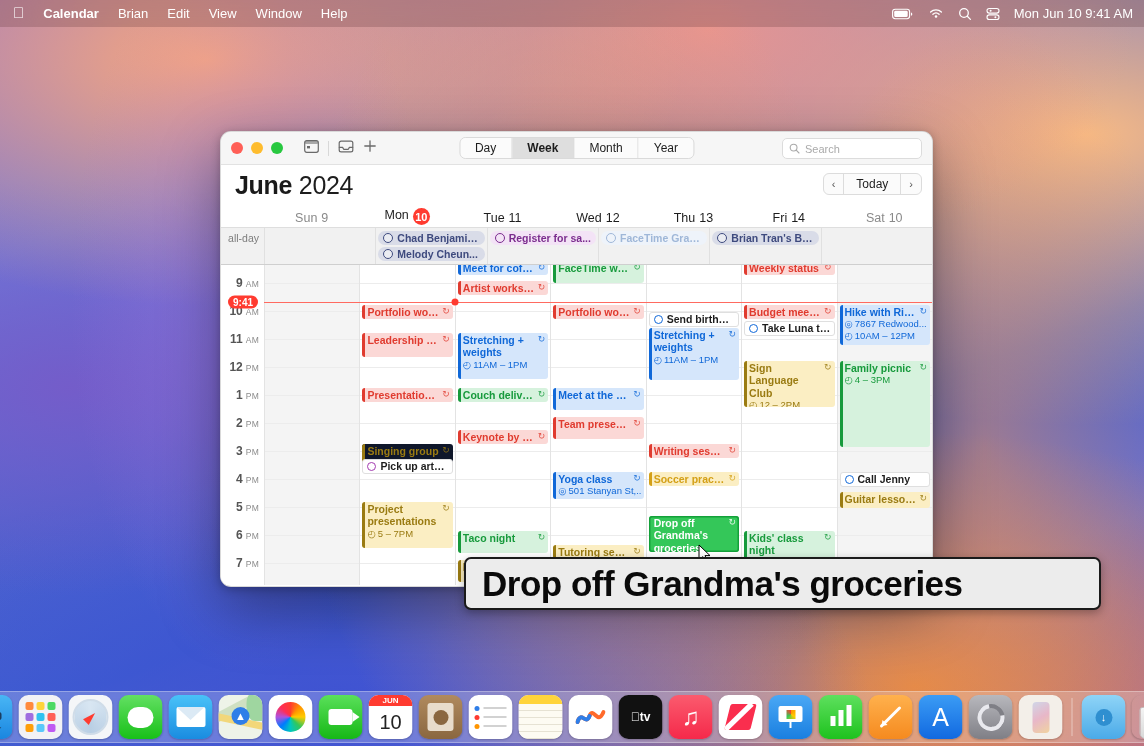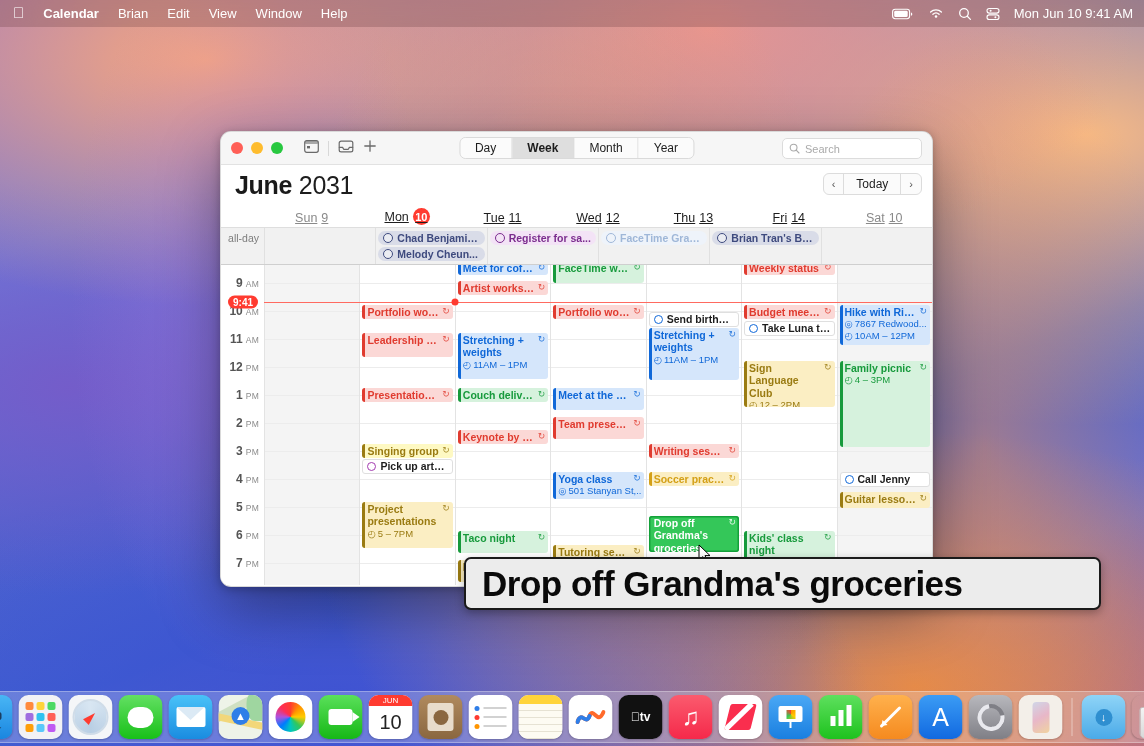--- a/index.html
+++ b/index.html
@@ -110,21 +110,21 @@
   .nav-btn.today { padding: 0 12px; font-size: 12px; color: #1d1d1d; }
   .nav-btn:last-child { border-right: none; }
 
   
   #dayheader {
     display: flex; height: 22px; align-items: flex-end;
     padding-left: 43px; border-bottom: 0px solid transparent;
   }
   .dayhdr {
     flex: 1 1 0; text-align: center; font-size: 12.5px; color: #8a8a8a;
-    display: flex; align-items: center; justify-content: center; gap: 4px; padding-bottom: 2px; text-decoration: underline;
+    display: flex; justify-content: center; gap: 4px; padding-bottom: 2px;
   }
   .dayhdr.weekday { color: #1d1d1d; }
   .daynum-badge {
     background: #ff3b30; color: #fff; border-radius: 50%;
     width: 17px; height: 17px; font-size: 11px; font-weight: bold;
     display: inline-flex; align-items: center; justify-content: center;
   }
 
   
   #alldayrow {
@@ -322,21 +322,21 @@
             <path d="M7.2 7.2L10 10" stroke="#aaa" stroke-width="1.1" stroke-linecap="round"></path>
           </svg>
       </span>
       <span class="ph">Search</span>
     </div>
   </div>
 
   <div id="calheader">
     <div id="monthtitle">
       <b>June</b>
-      <span>2031</span>
+      <span>2024</span>
     </div>
     <div class="nav-group">
       <div class="nav-btn">‹</div>
       <div class="nav-btn today">Today</div>
       <div class="nav-btn">›</div>
     </div>
   </div>
 
   <div id="dayheader">
       <div class="dayhdr">
@@ -452,21 +452,21 @@
           <div class="ev" style="top: 68px; height: 24px; left: 2px; right: 2px; background: rgb(251, 216, 214); color: rgb(224, 59, 47);">
             <span class="bar" style="background: rgb(224, 59, 47);"></span>
             <span class="ttl">Leadership skil...</span>
             <span class="rep">↻</span>
           </div>
           <div class="ev" style="top: 123px; height: 14px; left: 2px; right: 2px; background: rgb(251, 216, 214); color: rgb(224, 59, 47);">
             <span class="bar" style="background: rgb(224, 59, 47);"></span>
             <span class="ttl">Presentation p...</span>
             <span class="rep">↻</span>
           </div>
-          <div class="ev" style="top: 179px; height: 14px; left: 2px; right: 2px; background: #fef9c3; color: rgb(154, 123, 18);">
+          <div class="ev" style="top: 179px; height: 28px; left: 2px; right: 2px; background: #0f172a; color: rgb(154, 123, 18);">
             <span class="bar" style="background: rgb(154, 123, 18);"></span>
             <span class="ttl">Singing group</span>
             <span class="rep">↻</span>
           </div>
           <div class="ev todo" style="top: 194px; height: 15px; left: 2px; right: 2px; background: rgb(255, 255, 255);">
             <span class="circ" style="border-color: rgb(163, 59, 176);"></span>
             <span class="ttl">Pick up arts &amp;...</span>
           </div>
           <div class="ev multiline" style="top: 237px; height: 46px; left: 2px; right: 2px; background: rgb(251, 238, 195); color: rgb(154, 123, 18);">
             <span class="bar" style="background: rgb(154, 123, 18);"></span>
@@ -774,21 +774,21 @@
     </div>
     <div class="dock-icon">
       <div style="width:100%;height:100%;background:linear-gradient(180deg,#5ae05a,#16b816);display:flex;align-items:center;justify-content:center">
         <div style="width:24px;height:16px;background:#fff;border-radius:3px;position:relative">
           <div style="position:absolute;right:-7px;top:3px;width:0;height:0;border-top:5px solid transparent;border-bottom:5px solid transparent;border-left:7px solid #fff"></div>
         </div>
       </div>
     </div>
     <div class="dock-icon">
       <div style="width:100%;height:100%;background:#fff;display:flex;flex-direction:column">
-        <div class="dk-mon" style="background:#ff3b30;color:#fff;font-size:8px;font-weight:normal;text-align:center;padding:1px 0">JUN</div>
+        <div class="dk-mon" style="background:#ff3b30;color:#fff;font-size:8px;font-weight:bold;text-align:center;padding:1px 0">JUN</div>
         <div class="dk-day" style="flex:1;display:flex;align-items:center;justify-content:center;color:#222;font-size:20px;font-weight:300">10</div>
       </div>
     </div>
     <div class="dock-icon">
       <div style="width:100%;height:100%;background:linear-gradient(180deg,#b08a5e,#8a6740);display:flex;align-items:center;justify-content:center">
         <div style="width:26px;height:28px;background:#e8dccb;border-radius:3px;display:flex;align-items:center;justify-content:center">
           <div style="width:15px;height:15px;border-radius:50%;background:#8a6740"></div>
         </div>
       </div>
     </div>

